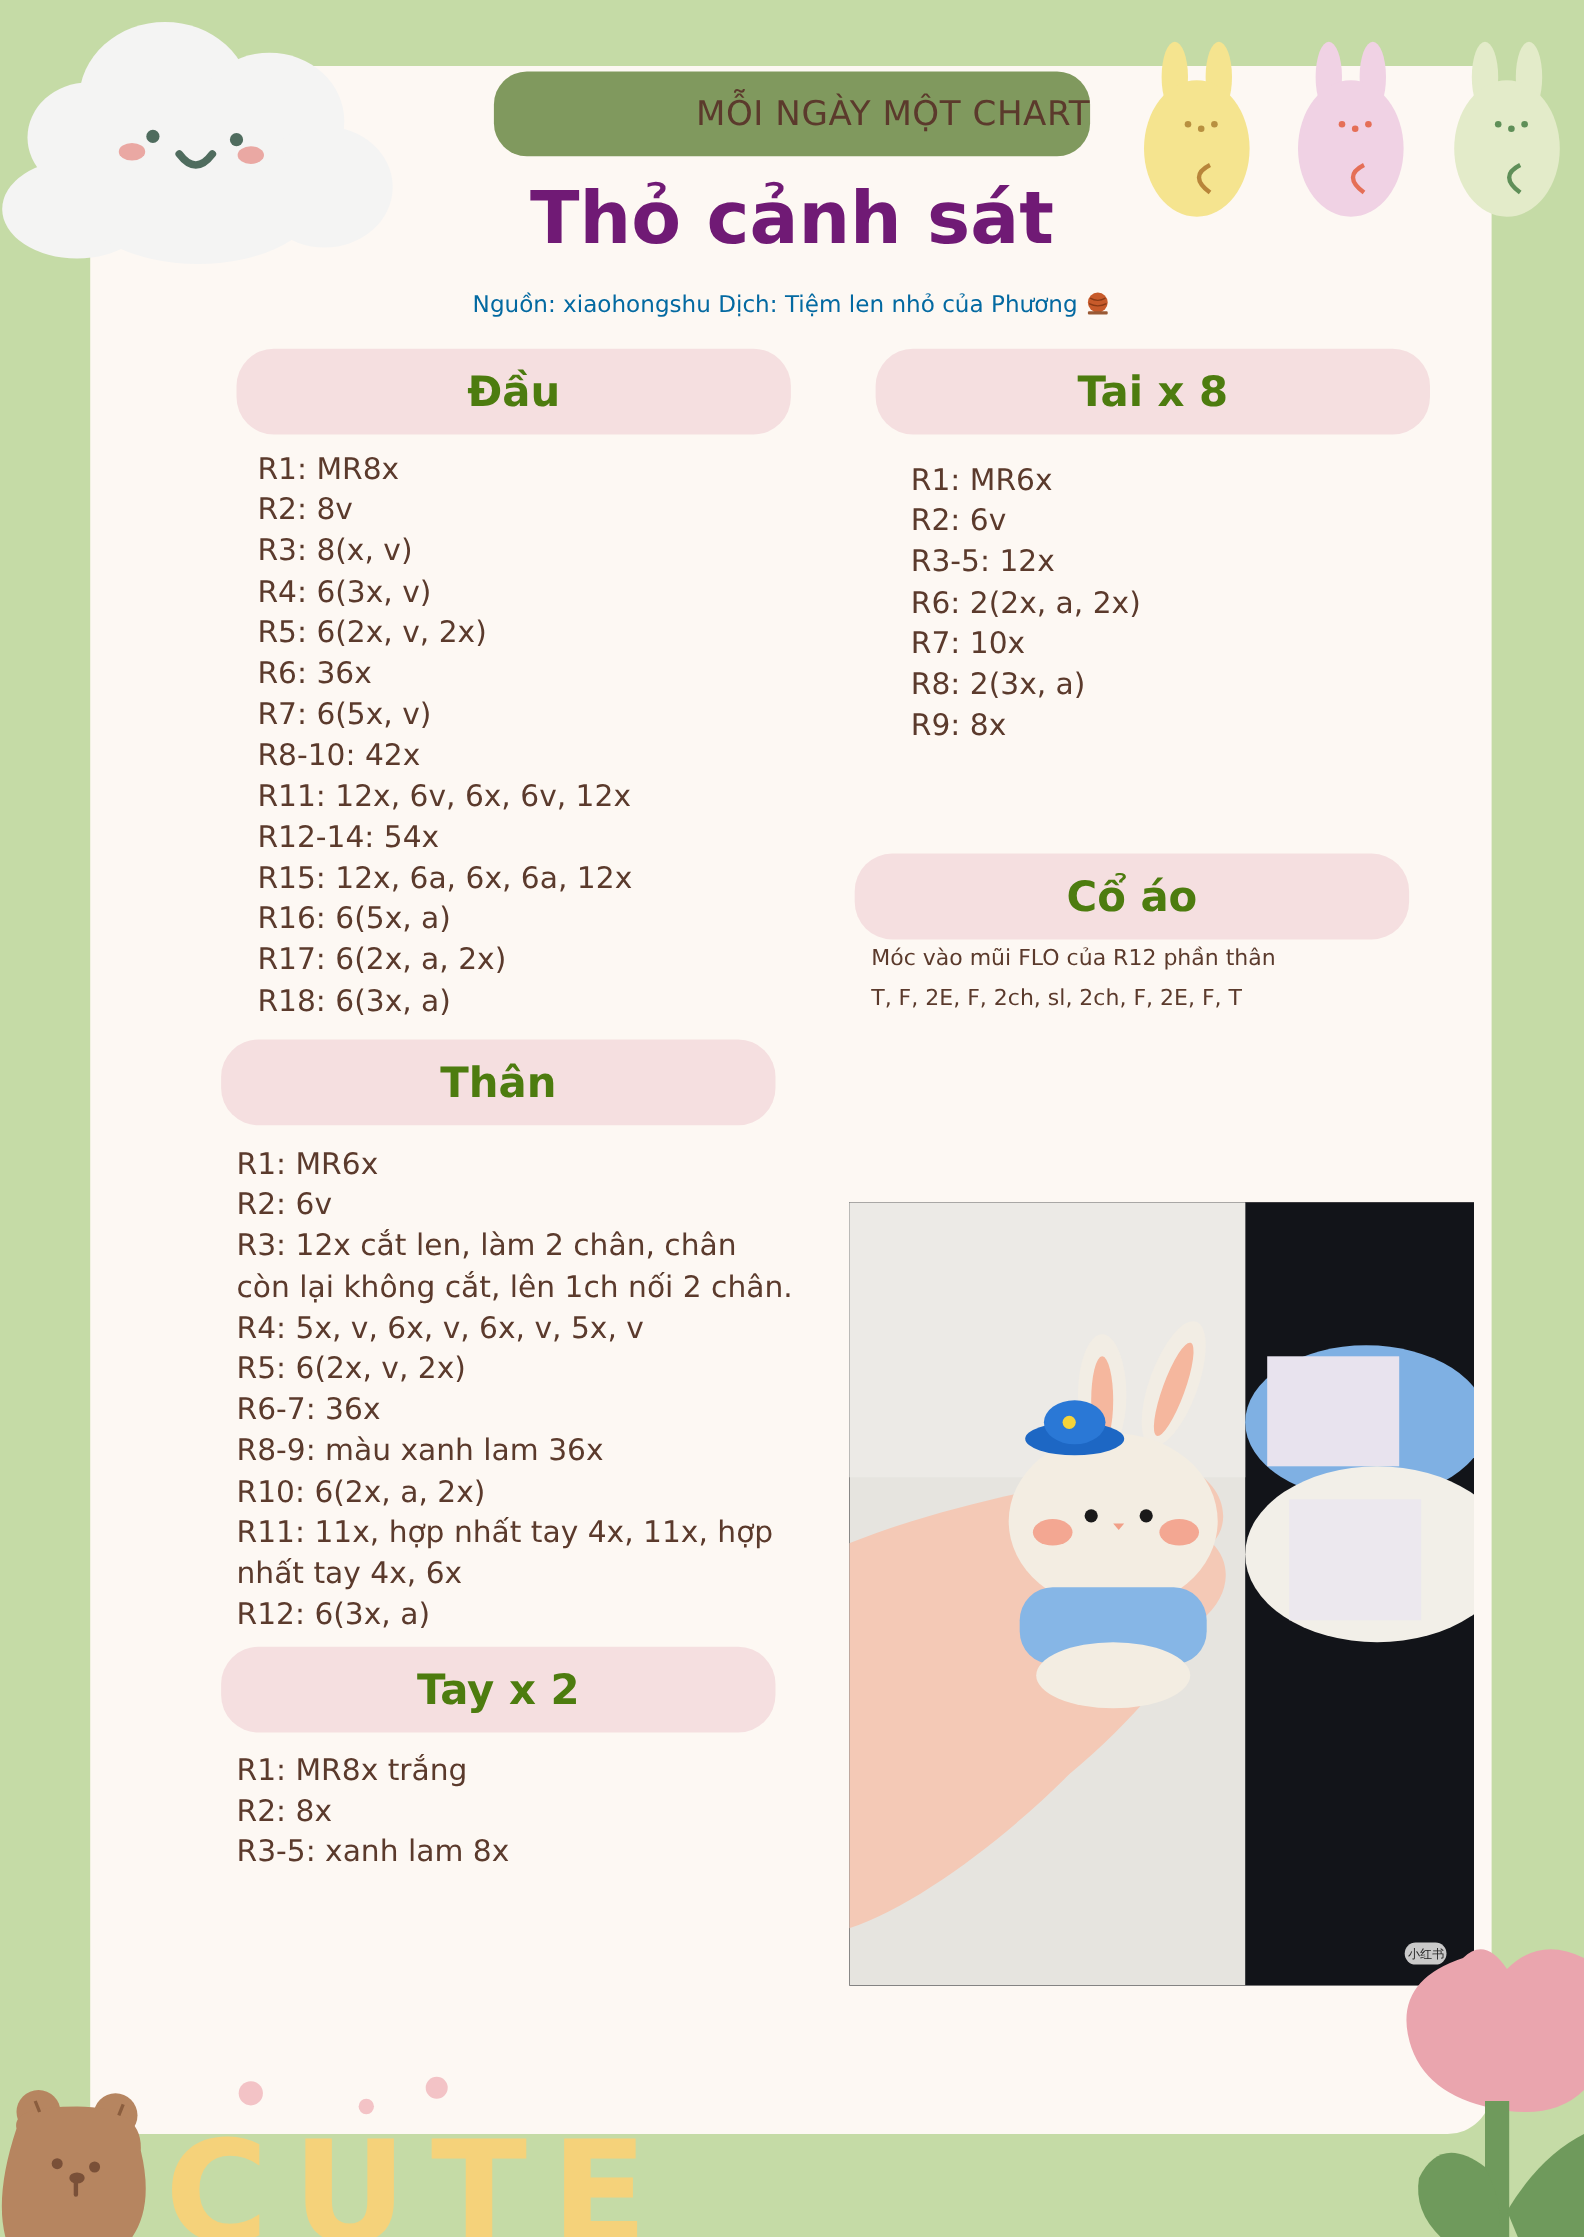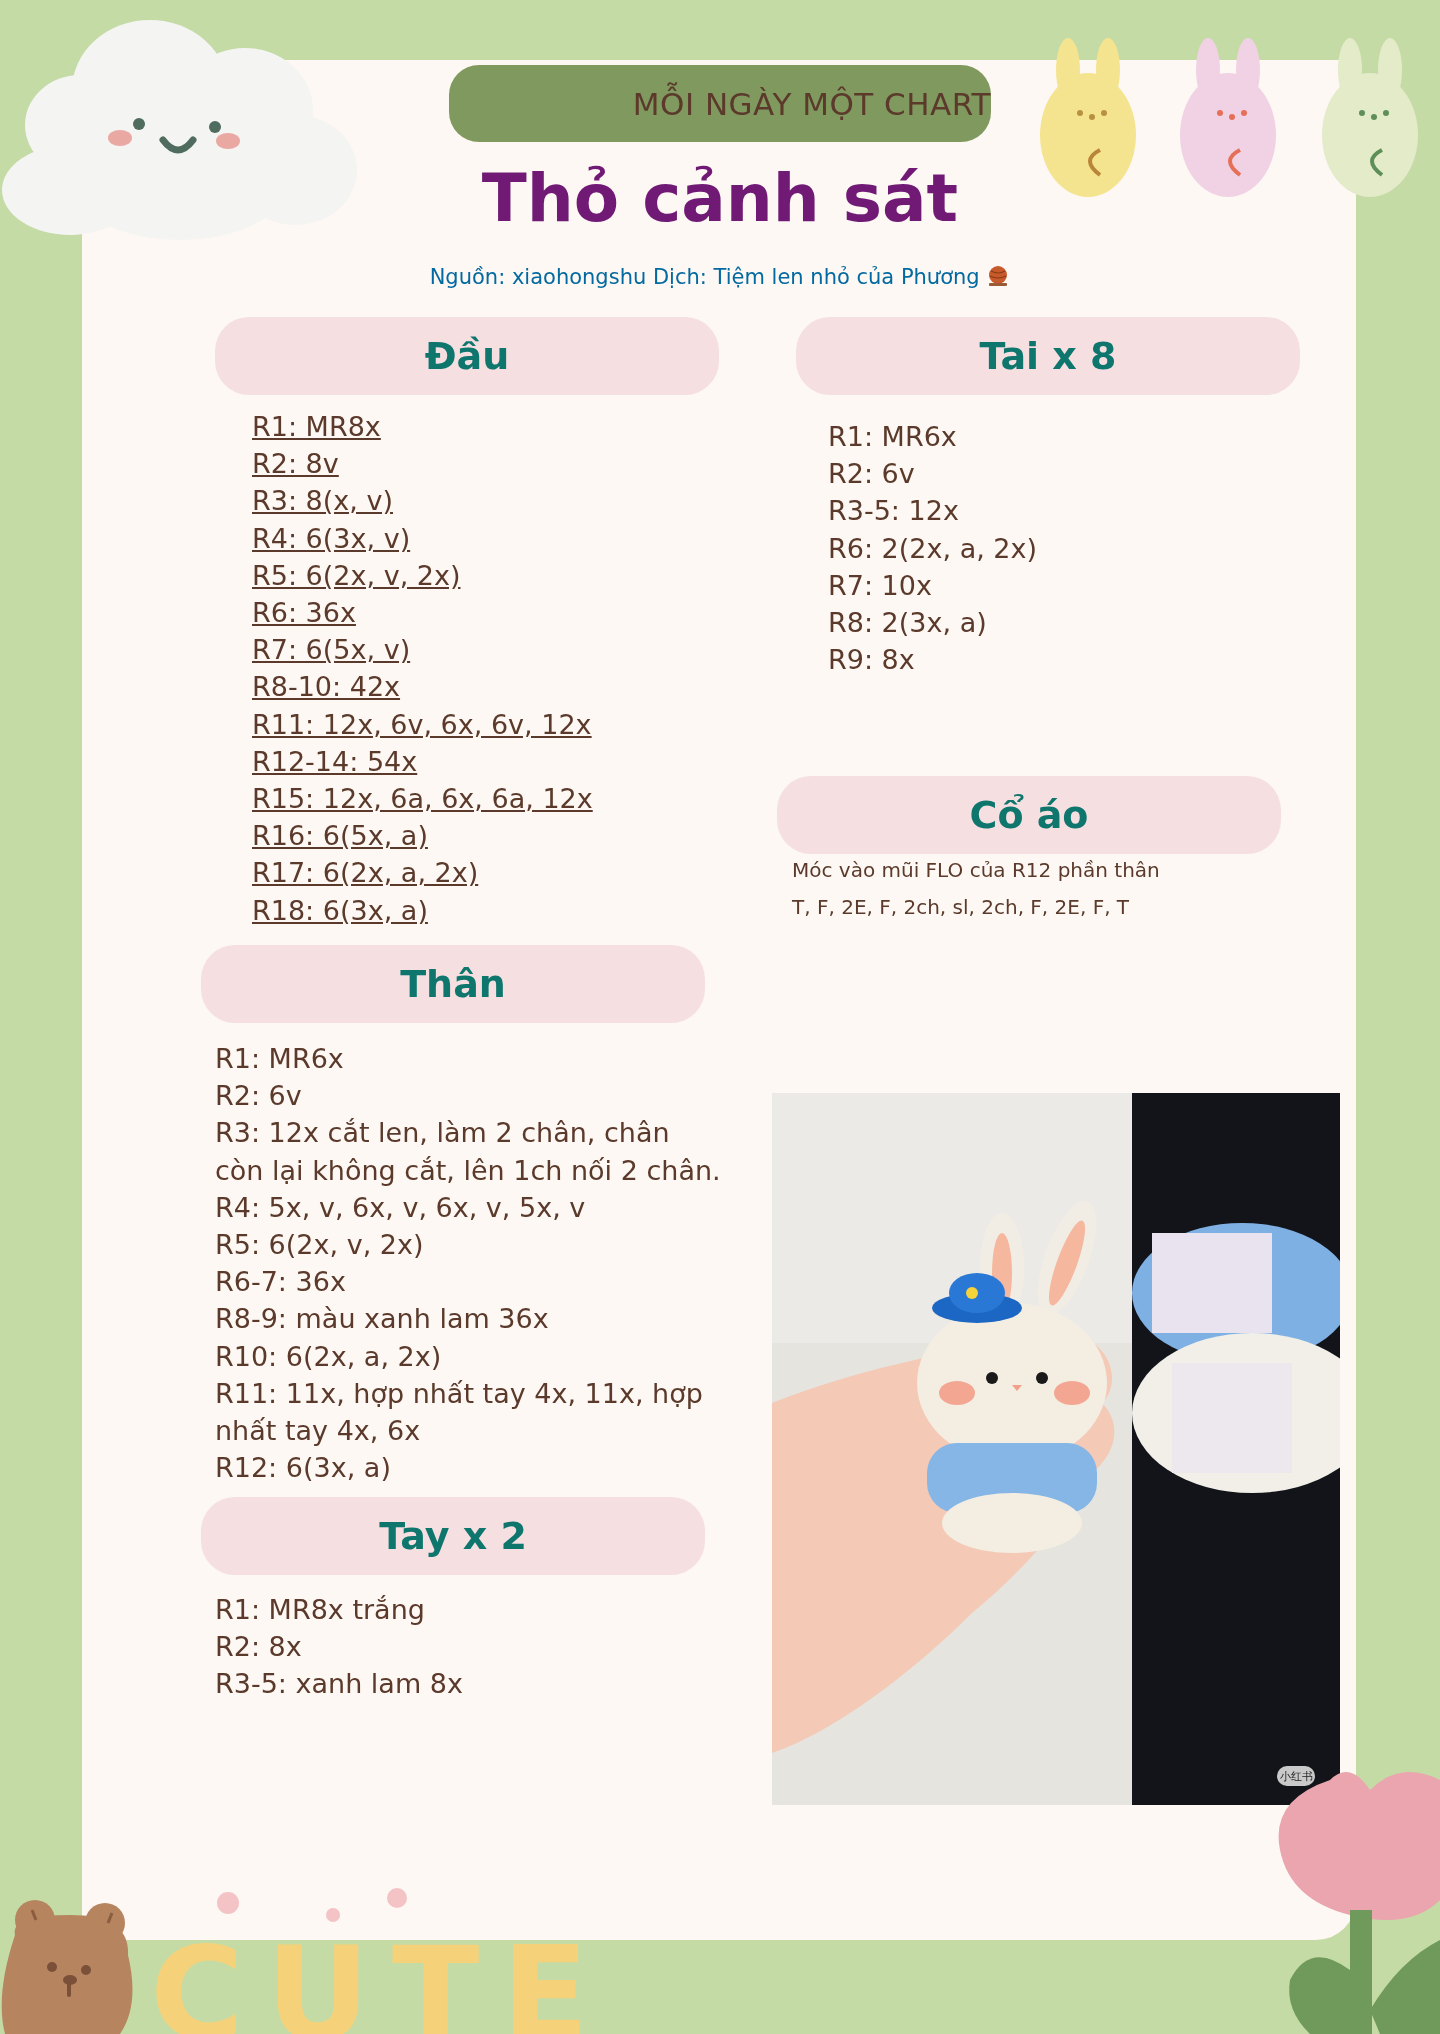--- a/index.html
+++ b/index.html
@@ -31,21 +31,21 @@
     font-size: 66px; font-weight: bold; color: #701a75;
   }
   .source {
     position: absolute; left: 0; right: 0; top: 264px; text-align: center;
     font-size: 21px; color: #0369a1;
   }
   .pill {
     position: absolute; height: 78px; background: #f5dfe0;
     border-radius: 34px;
     display: flex; align-items: center; justify-content: center;
-    font-size: 38px; font-weight: bold; color: #0f766e;
+    font-size: 38px; font-weight: bold; color: #4d7c0f;
   }
   .rows {
     position: absolute; font-size: 27px; line-height: 37.2px; color: #5b3a2c;
     margin: 0; padding: 0; list-style: none;
   }
   .rows li { white-space: nowrap; }
   .rows.wrap li { white-space: normal; }
   .photo {
     position: absolute; left: 772px; top: 1093px; width: 568px; height: 712px;
     overflow: hidden; background: #0f1116;
@@ -119,21 +119,21 @@
   <svg width="24" height="24" viewBox="0 0 24 24" style="vertical-align:-4px">
     <ellipse cx="12" cy="11" rx="9" ry="9" fill="#c75a2a"></ellipse>
     <path d="M5 7 q7 4 14 0 M4 12 q8 4 16 0" stroke="#8a3a15" stroke-width="1.2" fill="none"></path>
     <rect x="3" y="19" width="18" height="3" rx="1" fill="#9a5a35"></rect>
   </svg>
 </div>
 
 <div class="pill" style="left:215px;top:317px;width:504px;">
   <span>Đầu</span>
 </div>
-<ul class="rows" style="left:252px;top:408px;text-decoration:underline;">
+<ul class="rows" style="left:234px;top:408px;">
   <li>R1: MR8x</li>
   <li>R2: 8v</li>
   <li>R3: 8(x, v)</li>
   <li>R4: 6(3x, v)</li>
   <li>R5: 6(2x, v, 2x)</li>
   <li>R6: 36x</li>
   <li>R7: 6(5x, v)</li>
   <li>R8-10: 42x</li>
   <li>R11: 12x, 6v, 6x, 6v, 12x</li>
   <li>R12-14: 54x</li>

